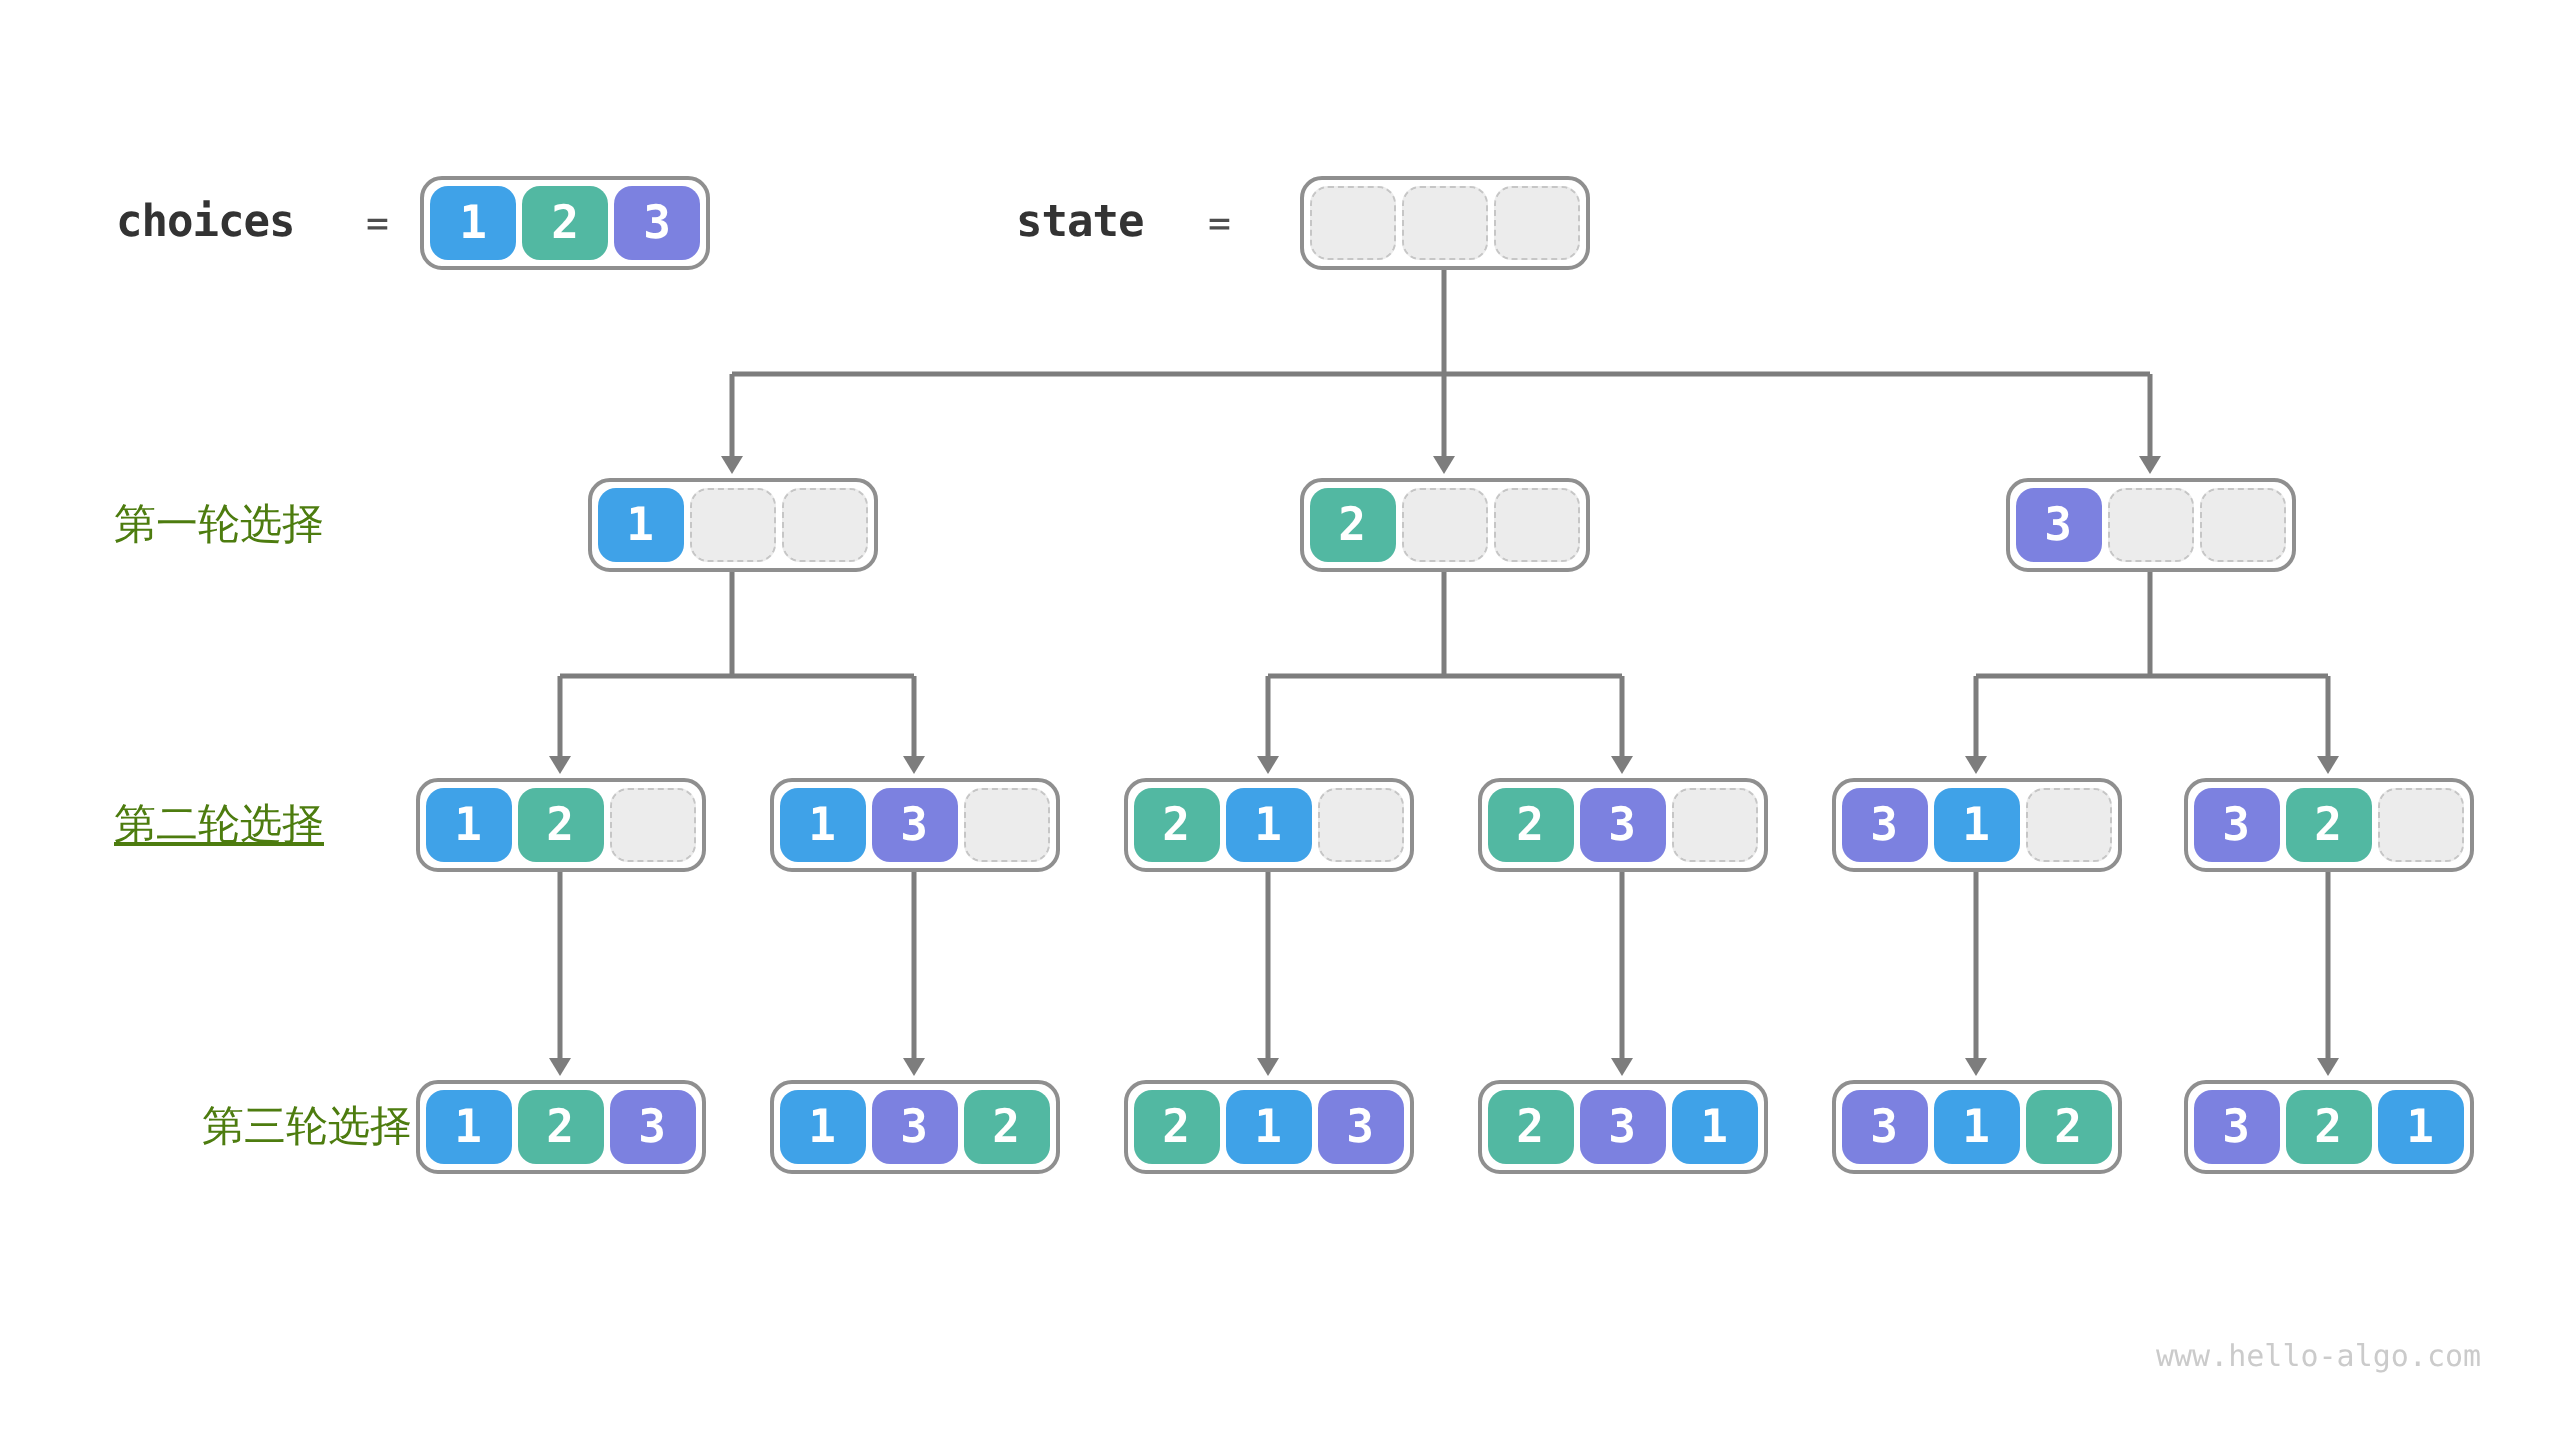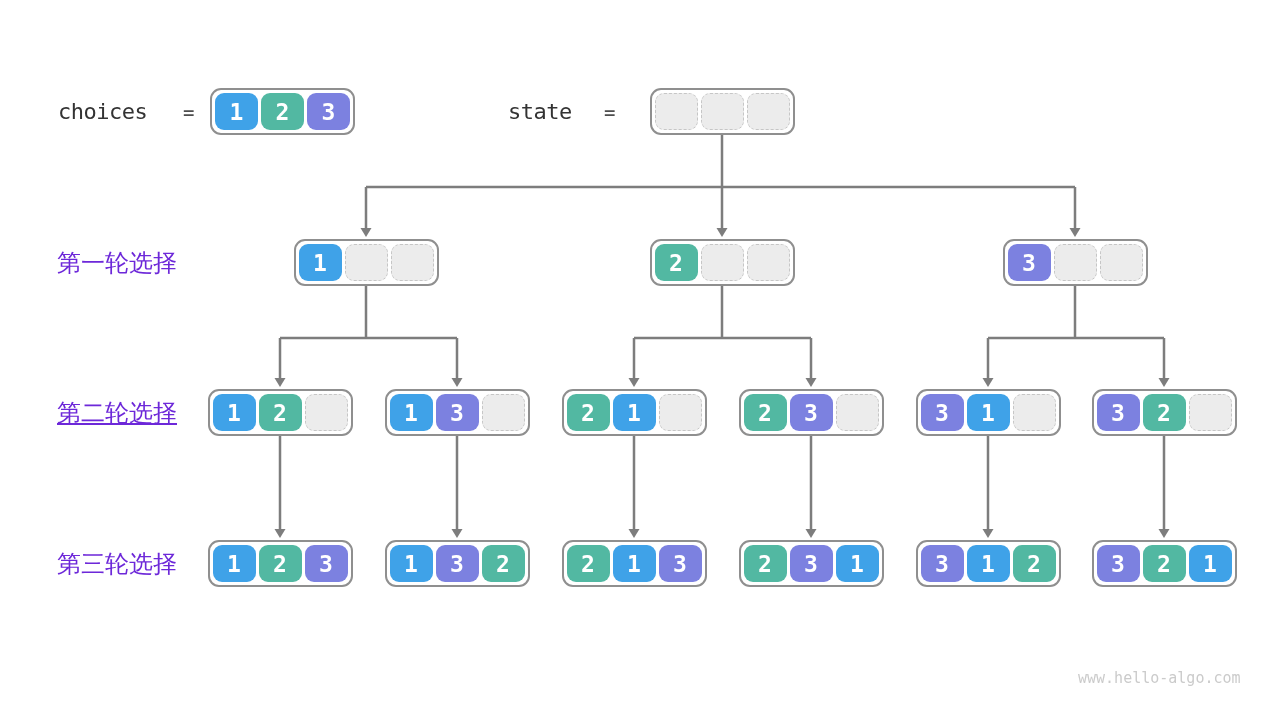--- a/index.html
+++ b/index.html
@@ -2,38 +2,38 @@
 <html><head>
 <meta charset="utf-8">
 <style>
   html,body{margin:0;padding:0;background:#fff;}
   #canvas{
     position:relative;width:1280px;height:720px;background:#ffffff;
     overflow:hidden;font-family:"Liberation Sans",sans-serif;
   }
   #arrows{position:absolute;left:0;top:0;width:1280px;height:720px;pointer-events:none;}
   .hdr-item{position:absolute;height:47px;display:flex;align-items:center;}
-  .kw{font-family:"DejaVu Sans Mono","Liberation Mono",monospace;font-weight:400;
+  .kw{font-family:"DejaVu Sans Mono","Liberation Mono",monospace;font-weight:700;
       font-size:22px;color:#333;letter-spacing:-0.5px;}
   .eq{font-family:"DejaVu Sans Mono","Liberation Mono",monospace;font-weight:400;
       font-size:19px;color:#4d4d4d;}
   .abox{
     position:absolute;box-sizing:border-box;width:145px;height:47px;
     background:#fff;border:2px solid #8f8f8f;border-radius:11px;
     display:flex;align-items:center;justify-content:center;gap:3px;
   }
   .slot{
     box-sizing:border-box;width:43px;height:37px;border-radius:9px;
     display:flex;align-items:center;justify-content:center;
     font-family:"DejaVu Sans Mono","Liberation Mono",monospace;
     font-weight:600;font-size:23px;color:#fff;
   }
   .slot.empty{background:#ececec;border:1.5px dashed #c6c6c6;}
   .row-label{
-    position:absolute;left:57px;font-size:24px;line-height:26px;color:#6d28d9;
+    position:absolute;left:57px;font-size:21px;line-height:26px;color:#4d7c0f;
     font-family:"Liberation Sans",sans-serif;white-space:nowrap;
   }
   .watermark{
     position:absolute;left:1078px;top:669px;
     font-family:"DejaVu Sans Mono","Liberation Mono",monospace;
     font-size:15px;color:#cbcbcb;white-space:nowrap;
   }
 </style>
 </head>
 <body>
@@ -124,21 +124,21 @@
       <div class="abox" style="left: 915.5px; top: 389px;">
         <div class="slot" style="background: rgb(124, 129, 224);">3</div>
         <div class="slot" style="background: rgb(63, 162, 232);">1</div>
         <div class="slot empty"></div>
       </div>
       <div class="abox" style="left: 1091.5px; top: 389px;">
         <div class="slot" style="background: rgb(124, 129, 224);">3</div>
         <div class="slot" style="background: rgb(82, 184, 162);">2</div>
         <div class="slot empty"></div>
       </div>
-      <div class="row-label" style="top: 550.5px;">第三轮选择</div>
+      <div class="row-label" style="top: 550.5px; margin-left: 44px;">第三轮选择</div>
       <div class="abox" style="left: 207.5px; top: 540px;">
         <div class="slot" style="background: rgb(63, 162, 232);">1</div>
         <div class="slot" style="background: rgb(82, 184, 162);">2</div>
         <div class="slot" style="background: rgb(124, 129, 224);">3</div>
       </div>
       <div class="abox" style="left: 384.5px; top: 540px;">
         <div class="slot" style="background: rgb(63, 162, 232);">1</div>
         <div class="slot" style="background: rgb(124, 129, 224);">3</div>
         <div class="slot" style="background: rgb(82, 184, 162);">2</div>
       </div>

